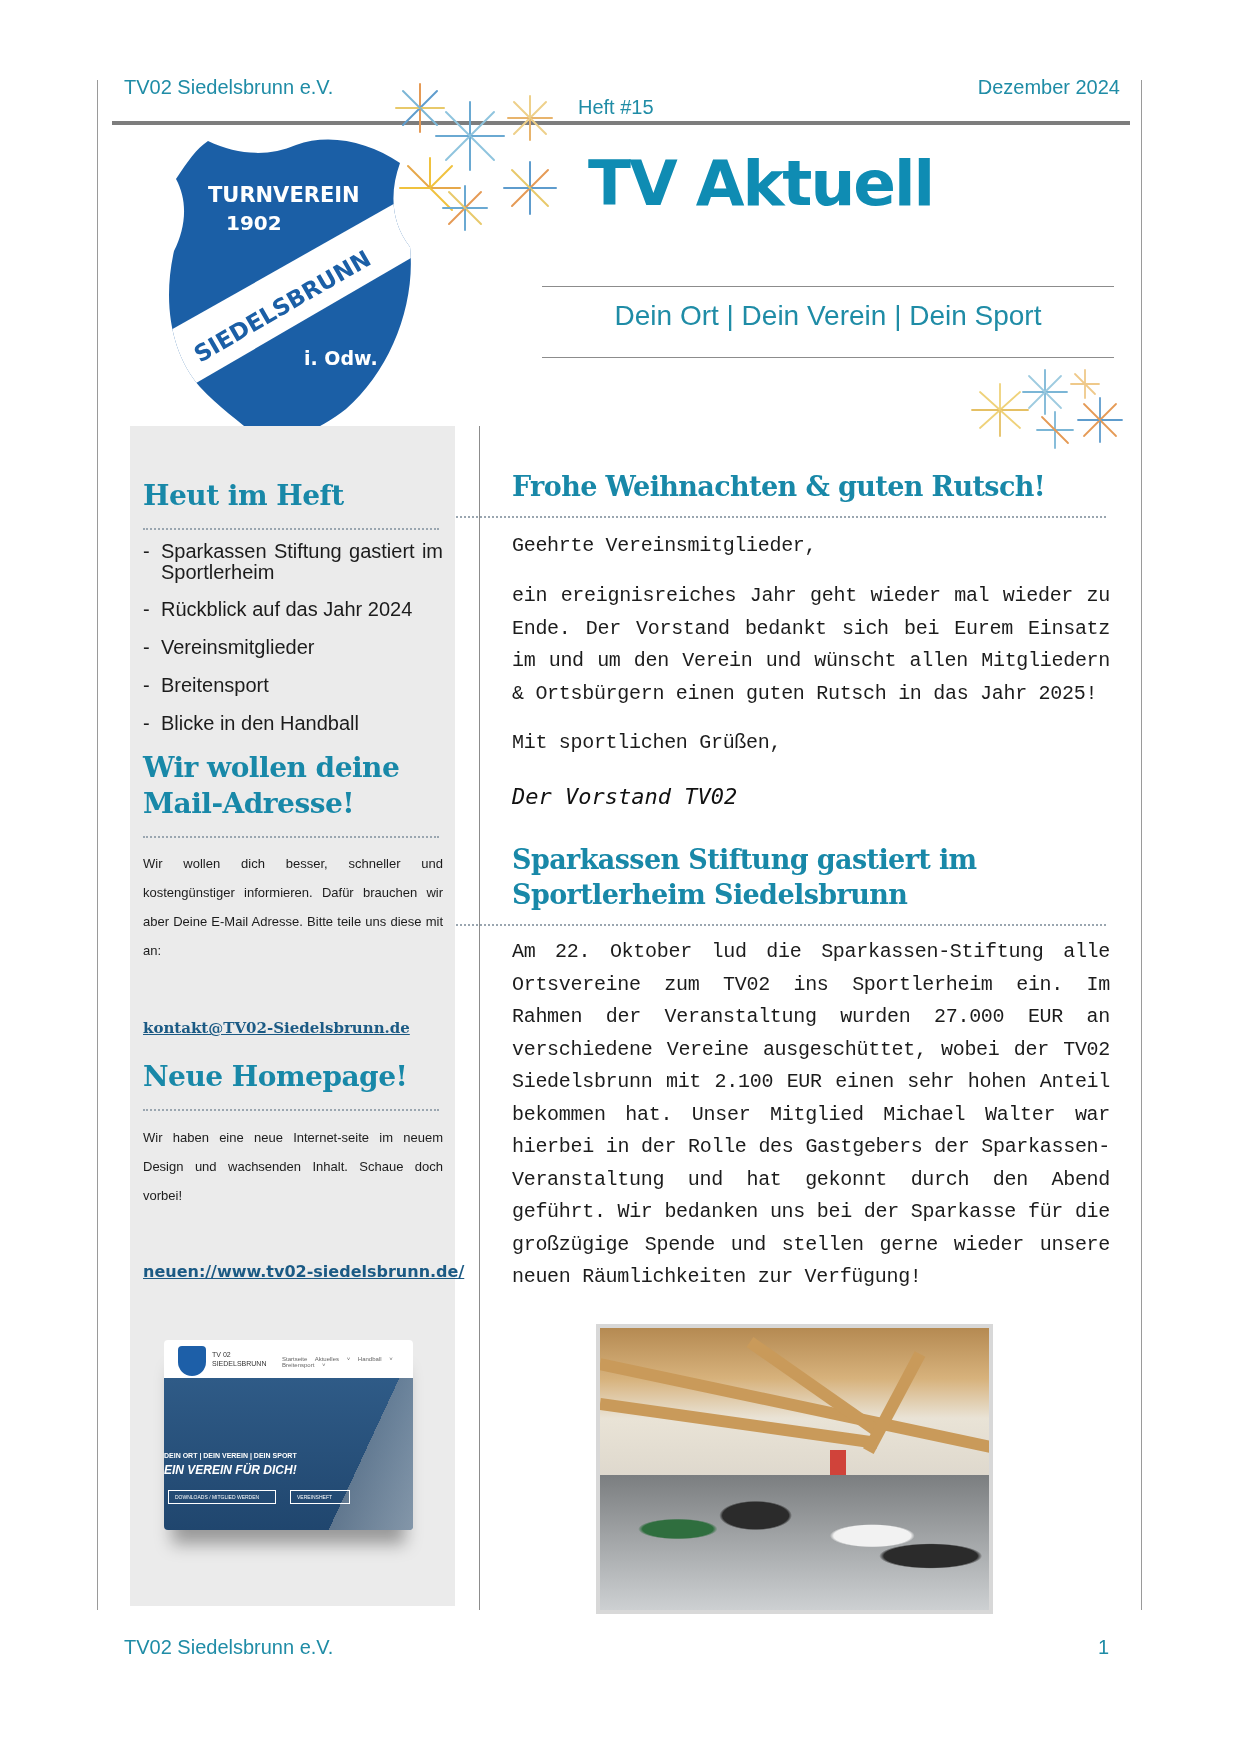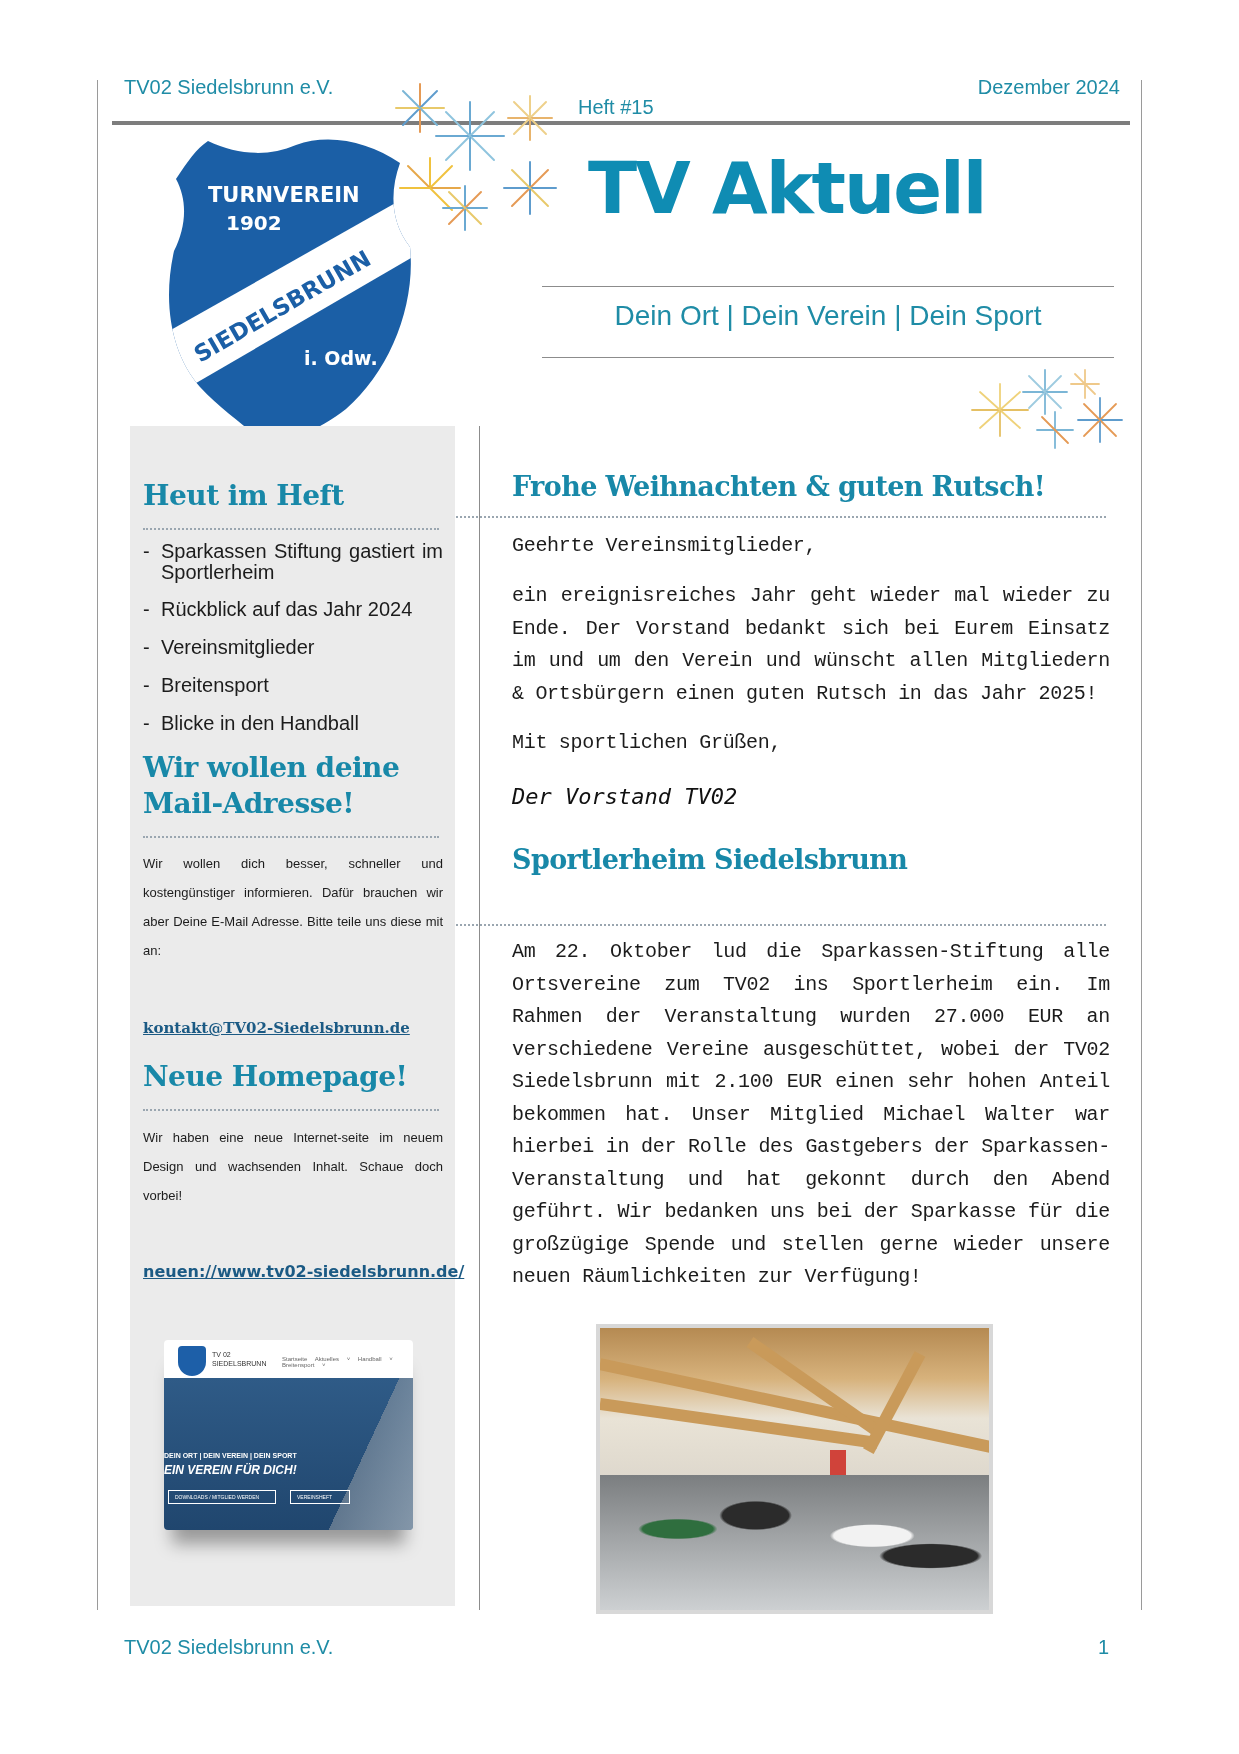--- a/index.html
+++ b/index.html
@@ -13,21 +13,21 @@
   .header-bar span { position: absolute; top: 0; }
   .hdr-left { left: 0; }
   .hdr-center { left: 454px; margin-top: 20px; }
   .hdr-right { right: 0; }
   .header-rule { position: absolute; left: 112px; top: 121px; width: 1018px; height: 4px; background: #7d7d7d; }
 
   .crest { position: absolute; left: 168px; top: 135px; width: 248px; height: 320px; }
 
   .firework { position: absolute; }
 
-  .masthead-title { position: absolute; left: 588px; top: 152px; font-family: "DejaVu Sans", sans-serif; font-weight: bold; font-size: 72px; letter-spacing: -2px; color: #0f8cb3; line-height: 1; }
+  .masthead-title { position: absolute; left: 588px; top: 152px; font-family: "DejaVu Sans", sans-serif; font-weight: bold; font-size: 63px; letter-spacing: -2px; color: #0f8cb3; line-height: 1; }
   .masthead-rule { position: absolute; left: 542px; width: 572px; height: 1px; background: #8c8c8c; }
   .masthead-rule.top { top: 286px; }
   .masthead-rule.bottom { top: 357px; }
   .tagline { position: absolute; left: 542px; top: 300px; width: 572px; text-align: center; font-size: 28px; color: #1f8ca6; }
 
   .sidebar { position: absolute; left: 130px; top: 426px; width: 325px; height: 1180px; background: #ebebeb; }
   .col-divider { position: absolute; left: 479px; top: 426px; width: 1px; height: 1184px; background: #8c8c8c; }
 
   .side-heading { position: absolute; left: 143px; font-family: "DejaVu Serif", serif; font-weight: bold; color: #1888a8; font-size: 28px; line-height: 36px; letter-spacing: -0.5px; }
   .dotrule { position: absolute; height: 0; border-top: 2px dotted #9aa6b0; }
@@ -261,20 +261,21 @@
 </div>
 
 <div class="main-heading" style="top:469px">Frohe Weihnachten &amp; guten Rutsch!</div>
 <div class="dotrule" style="left:456px;top:516px;width:650px"></div>
 <div class="main-body" style="top:530px">Geehrte Vereinsmitglieder,</div>
 <div class="main-body" style="top:580px">ein ereignisreiches Jahr geht wieder mal wieder zu Ende. Der Vorstand bedankt sich bei Eurem Einsatz im und um den Verein und wünscht allen Mitgliedern &amp; Ortsbürgern einen guten Rutsch in das Jahr 2025!</div>
 <div class="main-body" style="top:727px">Mit sportlichen Grüßen,</div>
 <div class="signature">Der Vorstand TV02</div>
 
 <div class="main-heading" style="top:842px">
+  <div>Sparkassen Stiftung gastiert im</div>
   <div>Sportlerheim Siedelsbrunn</div>
 </div>
 <div class="dotrule" style="left:456px;top:924px;width:650px"></div>
 <div class="main-body" style="top:936px">Am 22. Oktober lud die Sparkassen-Stiftung alle Ortsvereine zum TV02 ins Sportlerheim ein. Im Rahmen der Veranstaltung wurden 27.000 EUR an verschiedene Vereine ausgeschüttet, wobei der TV02 Siedelsbrunn mit 2.100 EUR einen sehr hohen Anteil bekommen hat. Unser Mitglied Michael Walter war hierbei in der Rolle des Gastgebers der Sparkassen-Veranstaltung und hat gekonnt durch den Abend geführt. Wir bedanken uns bei der Sparkasse für die großzügige Spende und stellen gerne wieder unsere neuen Räumlichkeiten zur Verfügung!</div>
 
 <div class="photo" title="Veranstaltung im Sportlerheim">
   <div class="beam" style="left:0;top:30px;width:420px;transform:rotate(12deg)"></div>
   <div class="beam" style="left:0;top:70px;width:280px;transform:rotate(8deg)"></div>
   <div class="beam" style="left:150px;top:8px;width:160px;transform:rotate(35deg)"></div>
   <div class="beam" style="left:320px;top:20px;width:110px;transform:rotate(118deg)"></div>

